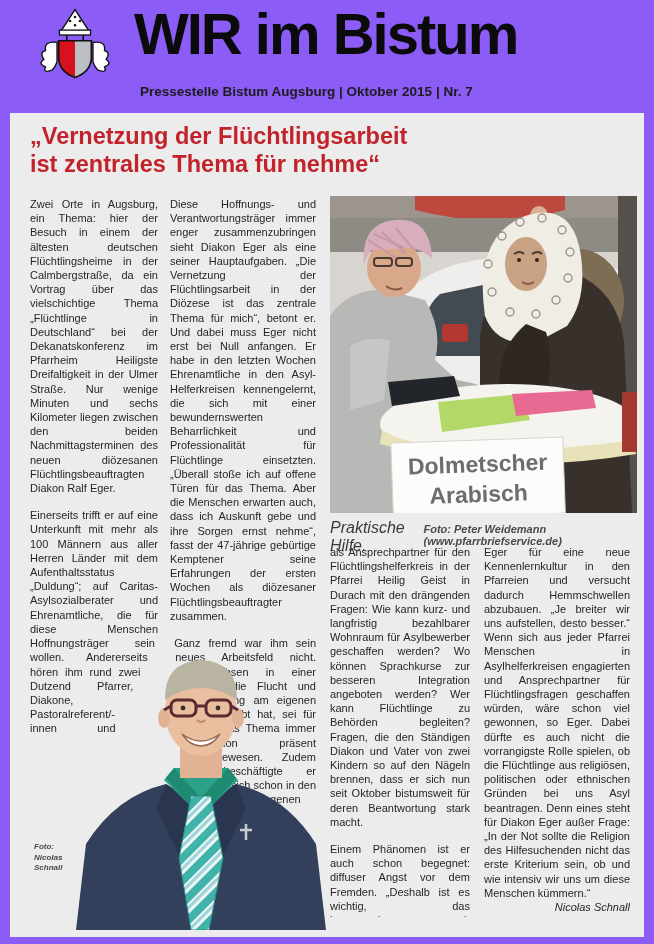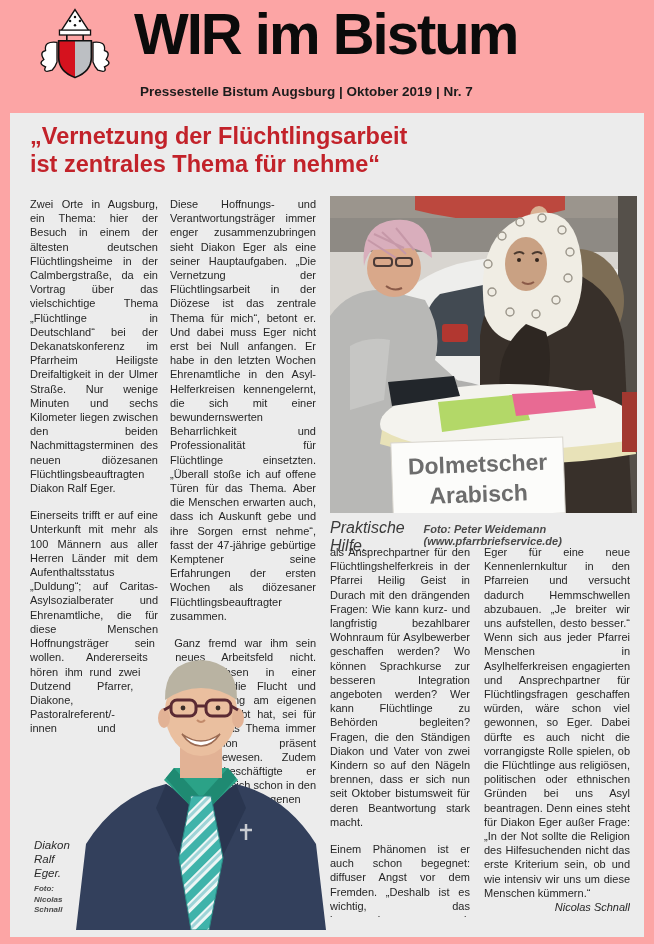--- a/index.html
+++ b/index.html
@@ -1,18 +1,18 @@
 <!DOCTYPE html>
 <html lang="de"><head>
 <meta charset="utf-8">
 <style>
   * { margin:0; padding:0; box-sizing:border-box; }
   html,body { width:654px; height:944px; background:#ffffff; overflow:hidden;
     font-family:"Liberation Sans", sans-serif; color:#232323; }
-  .page { position:relative; width:654px; height:944px; background:#fca5a5; }
+  .page { position:relative; width:654px; height:944px; background:#8b5cf6; }
 
   
   .crest { position:absolute; left:33px; top:8px; width:84px; height:72px; }
   .mast-title { position:absolute; left:134px; top:0px; width:500px;
     font-size:58px; font-weight:bold; letter-spacing:-2px; color:#0b0b0b; }
   .mast-sub { position:absolute; left:140px; top:84px; font-size:13.5px;
     font-weight:bold; color:#1c1c1c; }
 
   
   .panel { position:absolute; left:10px; top:113px; width:634px; height:824px;
@@ -73,21 +73,21 @@
       <path d="M30,40 h40 v20 q0,18 -20,25 q-20,-7 -20,-25 Z"></path>
     </clipPath>
     <g clip-path="url(#shieldclip)">
       <rect x="30" y="40" width="20" height="46" fill="#d5121e"></rect>
       <rect x="50" y="40" width="20" height="46" fill="#bcbfc3"></rect>
     </g>
     <path d="M30,40 h40 v20 q0,18 -20,25 q-20,-7 -20,-25 Z" fill="none" stroke="#111" stroke-width="2"></path>
   </svg>
 
   <div class="mast-title">WIR im Bistum</div>
-  <div class="mast-sub">Pressestelle Bistum Augsburg | Oktober 2019 | Nr. 7</div>
+  <div class="mast-sub">Pressestelle Bistum Augsburg | Oktober 2015 | Nr. 7</div>
 
   <div class="panel">
 
     <div class="headline">
       <div>„Vernetzung der Flüchtlingsarbeit</div>
       <div>ist zentrales Thema für nehme“</div>
     </div>
 
     <div class="bodycol col1">
       <p>Zwei Orte in Augsburg, ein Thema: hier der Besuch in einem der ältesten deutschen Flüchtlingsheime in der Calmbergstraße, da ein Vortrag über das vielschichtige Thema „Flüchtlinge in Deutschland“ bei der Dekanatskonferenz im Pfarrheim Heiligste Dreifaltigkeit in der Ulmer Straße. Nur wenige Minuten und sechs Kilometer liegen zwischen den beiden Nachmittagsterminen des neuen diözesanen Flüchtlingsbeauftragten Diakon Ralf Eger.</p>
@@ -228,22 +228,19 @@
 
       <path d="M112,86 q19,14 38,0 q-8,12 -19,12 q-11,0 -19,-12 Z" fill="#ffffff" stroke="#9a6a52" stroke-width="1.5"></path>
 
       <g stroke="#c9ccd2" stroke-width="2.5">
         <line x1="176" y1="176" x2="176" y2="192"></line>
           <line x1="170" y1="182" x2="182" y2="182"></line>
       </g>
     </svg>
 
     <div class="portrait-caption">
-      <div class="pc-name">Diakon
-Ralf
-Eger.</div>
       <div class="pc-credit">Foto:
 Nicolas
 Schnall</div>
     </div>
 
   </div>
 </div>
 
 </body></html>

